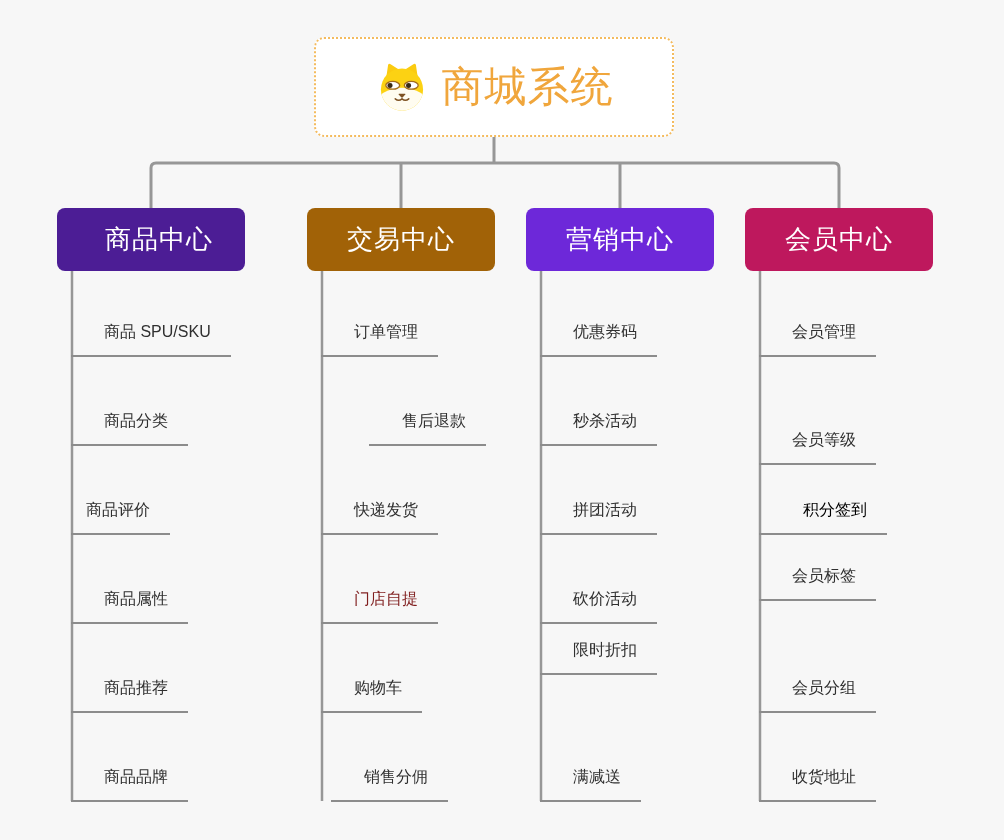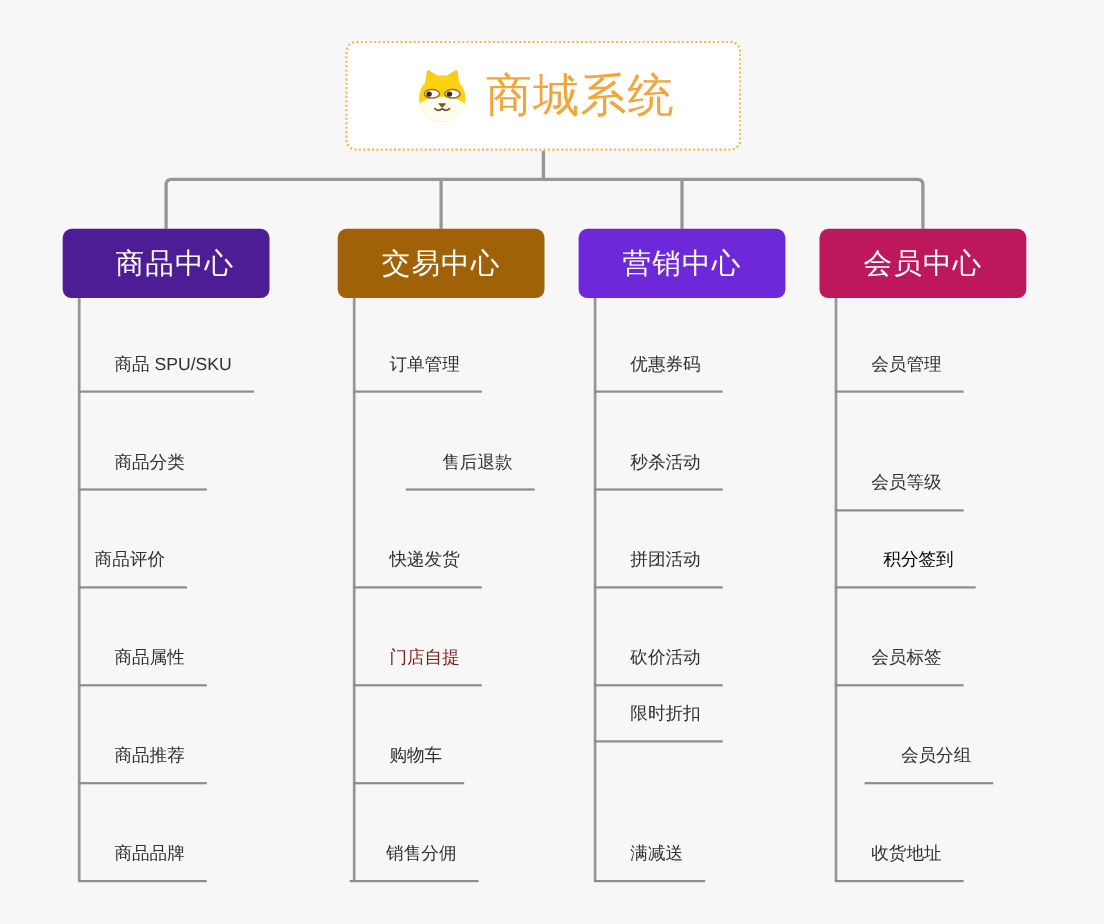--- a/index.html
+++ b/index.html
@@ -115,29 +115,29 @@
       <div class="leaf" style="left: 71px; top: 495px; border-bottom-color: rgb(140, 140, 140); color: rgb(48, 48, 48); padding-left: 15px;">商品评价</div>
       <div class="leaf" style="left: 71px; top: 584px; border-bottom-color: rgb(140, 140, 140); color: rgb(48, 48, 48);">商品属性</div>
       <div class="leaf" style="left: 71px; top: 673px; border-bottom-color: rgb(140, 140, 140); color: rgb(48, 48, 48); text-align: center;">商品推荐</div>
       <div class="leaf" style="left: 71px; top: 762px; border-bottom-color: rgb(140, 140, 140); color: rgb(48, 48, 48);">商品品牌</div>
       <div class="branch-header" style="left: 307px; background: #a16207;">交易中心</div>
       <div class="leaf" style="left: 321px; top: 317px; border-bottom-color: rgb(140, 140, 140); color: rgb(48, 48, 48);">订单管理</div>
       <div class="leaf" style="left: 321px; top: 406px; border-bottom-color: rgb(140, 140, 140); color: rgb(48, 48, 48); margin-left: 48px;">售后退款</div>
       <div class="leaf" style="left: 321px; top: 495px; border-bottom-color: rgb(140, 140, 140); color: rgb(48, 48, 48);">快递发货</div>
       <div class="leaf" style="left: 321px; top: 584px; border-bottom-color: rgb(140, 140, 140); color: #7f1d1d;">门店自提</div>
       <div class="leaf" style="left: 321px; top: 673px; border-bottom-color: rgb(140, 140, 140); color: rgb(48, 48, 48);">购物车</div>
-      <div class="leaf" style="left: 318px; top: 762px; border-bottom-color: rgb(140, 140, 140); color: rgb(48, 48, 48); text-align: right;">销售分佣</div>
+      <div class="leaf" style="left: 331px; top: 762px; border-bottom-color: rgb(140, 140, 140); color: rgb(48, 48, 48); text-align: right;">销售分佣</div>
       <div class="branch-header" style="left: 526px; background: #6d28d9;">营销中心</div>
       <div class="leaf" style="left: 540px; top: 317px; border-bottom-color: rgb(140, 140, 140); color: rgb(48, 48, 48);">优惠券码</div>
       <div class="leaf" style="left: 540px; top: 406px; border-bottom-color: rgb(140, 140, 140); color: rgb(48, 48, 48);">秒杀活动</div>
       <div class="leaf" style="left: 540px; top: 495px; border-bottom-color: rgb(140, 140, 140); color: rgb(48, 48, 48);">拼团活动</div>
       <div class="leaf" style="left: 540px; top: 584px; border-bottom-color: rgb(140, 140, 140); color: rgb(48, 48, 48);">砍价活动</div>
       <div class="leaf" style="left: 540px; top: 635px; border-bottom-color: rgb(140, 140, 140); color: rgb(48, 48, 48);">限时折扣</div>
       <div class="leaf" style="left: 540px; top: 762px; border-bottom-color: rgb(140, 140, 140); color: rgb(48, 48, 48);">满减送</div>
       <div class="branch-header" style="left: 745px; background: #be185d;">会员中心</div>
       <div class="leaf" style="left: 759px; top: 317px; border-bottom-color: rgb(140, 140, 140); color: rgb(48, 48, 48);">会员管理</div>
       <div class="leaf" style="left: 759px; top: 406px; border-bottom-color: rgb(140, 140, 140); color: rgb(48, 48, 48); margin-top: 19px;">会员等级</div>
       <div class="leaf" style="left: 759px; top: 495px; border-bottom-color: rgb(140, 140, 140); color: #000000; padding-left: 44px;">积分签到</div>
-      <div class="leaf" style="left: 759px; top: 584px; border-bottom-color: rgb(140, 140, 140); color: rgb(48, 48, 48);">会员标签</div>
-      <div class="leaf" style="left: 786px; top: 673px; border-bottom-color: rgb(140, 140, 140); color: rgb(48, 48, 48);">会员分组</div>
+      <div class="leaf" style="left: 759px; top: 561px; border-bottom-color: rgb(140, 140, 140); color: rgb(48, 48, 48);">会员标签</div>
+      <div class="leaf" style="left: 759px; top: 673px; border-bottom-color: rgb(140, 140, 140); color: rgb(48, 48, 48);">会员分组</div>
       <div class="leaf" style="left: 759px; top: 762px; border-bottom-color: rgb(140, 140, 140); color: rgb(48, 48, 48);">收货地址</div>
     </div>
 </div>
 
 </body></html>

